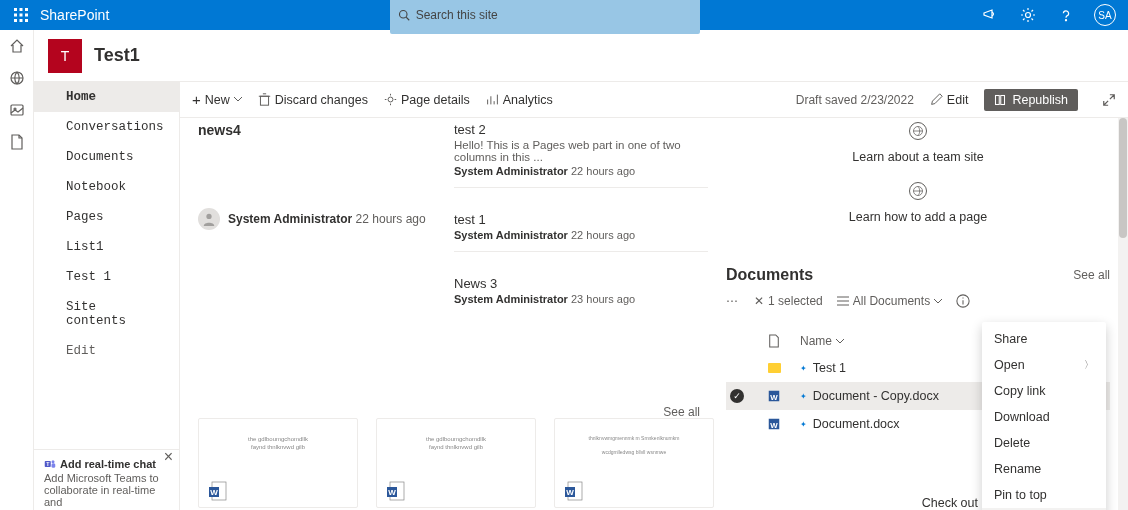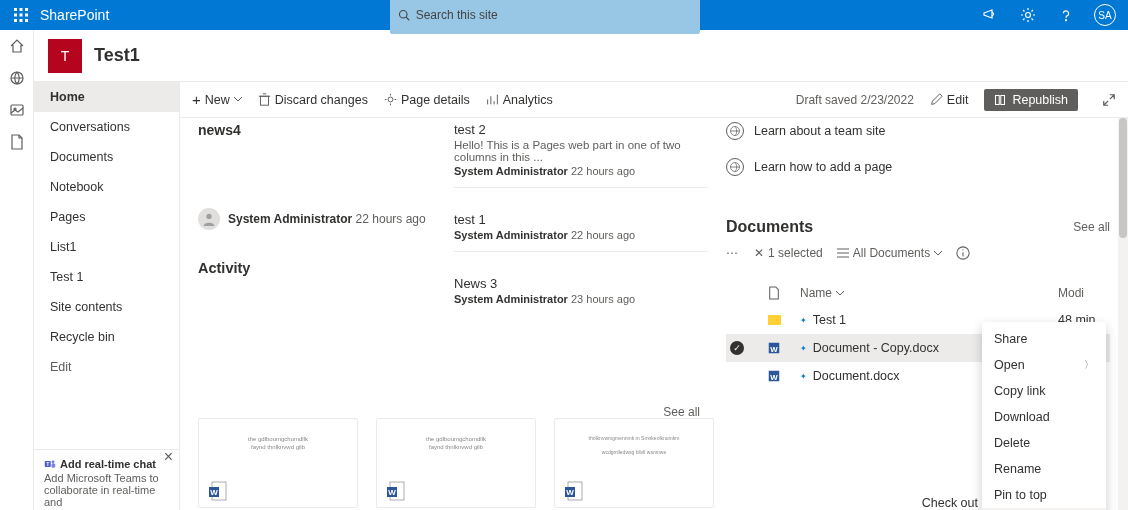--- a/index.html
+++ b/index.html
@@ -19,21 +19,21 @@
   
   .main { flex: 1; display: flex; flex-direction: column; }
   .sitehdr { height: 52px; display: flex; align-items: center; padding: 0 14px; border-bottom: 1px solid #edebe9; }
   .sitelogo { width: 34px; height: 34px; background: #b4041e; color: #fff; display: flex; align-items: center; justify-content: center; font-size: 14px; }
   .sitename { font-size: 18px; font-weight: 600; margin-left: 12px; }
   .sitehdr-right { margin-left: auto; display: flex; align-items: center; gap: 14px; font-size: 12px; color: #605e5c; }
   .sitehdr-right .follow { color: #323130; display: flex; align-items: center; gap: 4px; }
   
   .body { display: flex; flex: 1; min-height: 0; }
   .leftnav { width: 146px; border-right: 1px solid #edebe9; display: flex; flex-direction: column; position: relative; }
-  .leftnav .item { padding: 8px 16px; font-size: 12.5px; color: #323130; cursor: pointer; }
+  .leftnav .item { padding: 8px 32px; font-size: 12.5px; color: #323130; cursor: pointer; font-family: Liberation Mono, monospace; }
   .leftnav .item.active { background: #edebe9; font-weight: 600; }
   .teams-promo { margin-top: auto; border-top: 1px solid #edebe9; padding: 8px 10px 2px; font-size: 11px; color: #605e5c; position: relative; }
   .teams-promo .tp-title { font-weight: 600; color: #323130; display: flex; align-items: center; gap: 4px; }
   .teams-promo .close-x { position: absolute; top: -2px; right: 6px; font-size: 16px; color: #605e5c; }
   
   .content { flex: 1; display: flex; flex-direction: column; position: relative; min-width: 0; }
   .cmdbar { height: 36px; border-bottom: 1px solid #edebe9; display: flex; align-items: center; padding: 0 12px; gap: 16px; font-size: 12.5px; color: #323130; }
   .cmdbar .cmd { display: flex; align-items: center; gap: 4px; cursor: pointer; }
   .cmdbar .spacer { flex: 1; }
   .draft { color: #605e5c; font-size: 12px; }
@@ -57,21 +57,21 @@
   .persona-row { display: flex; align-items: center; gap: 8px; margin-top: 70px; font-size: 12px; color:#605e5c; }
   .persona-circle { width: 22px; height: 22px; background: #e1dfdd; border-radius: 50%; display:flex; align-items:center; justify-content:center; }
   .persona-row b { color:#323130; font-weight:600; }
   
   .sect-title { font-size: 14.5px; font-weight: 600; margin: 30px 0 10px; display: flex; align-items: center; }
   .seeall { margin-left: auto; font-size: 12px; color: #605e5c; font-weight: 400; }
   .cards { display: flex; gap: 18px; }
   .card { width: 160px; height: 90px; border: 1px solid #edebe9; border-radius: 2px; position: relative; padding: 16px 10px 6px; font-size: 6px; color: #888; text-align: center; line-height: 1.4; }
   .card .word-icon { position: absolute; left: 10px; bottom: 6px; }
   
-  .quicklink { display: flex; align-items: center; gap: 10px; font-size: 12.5px; color: #323130; padding: 4px 0 14px; }
+  .quicklink { display: flex; align-items: center; gap: 10px; font-size: 12.5px; color: #323130; padding: 4px 0 14px; flex-direction: column; }
   .ql-icon { width: 18px; height: 18px; border: 1px solid #605e5c; border-radius: 50%; display:flex; align-items:center; justify-content:center; color:#605e5c; }
   
   .docs-hdr { display: flex; align-items: center; margin: 28px 0 10px; }
   .docs-hdr .dtitle { font-size: 16px; font-weight: 600; }
   .docs-cmd { display: flex; align-items: center; gap: 14px; font-size: 12px; color: #605e5c; padding-bottom: 6px; }
   .docs-cmd .dots { letter-spacing: 2px; }
   .docs-table { margin-top: 14px; }
   .docs-head { display: flex; align-items: center; padding: 6px 0; font-size: 12px; color: #605e5c; }
   .col-icon { width: 52px; display: flex; justify-content: center; }
   .col-name { flex: 1; display: flex; align-items: center; gap: 4px; }
@@ -191,21 +191,20 @@
 
       <div class="leftnav">
         <div class="item active">Home</div>
         <div class="item">Conversations</div>
         <div class="item">Documents</div>
         <div class="item">Notebook</div>
         <div class="item">Pages</div>
         <div class="item">List1</div>
         <div class="item">Test 1</div>
         <div class="item">Site contents</div>
-        <div class="item">Recycle bin</div>
         <div class="item" style="color:#605e5c">Edit</div>
         <div class="teams-promo">
           <span class="close-x">×</span>
           <div class="tp-title">
             <svg width="12" height="12" viewBox="0 0 16 16">
                 <rect x="1" y="4" width="8" height="8" rx="1" fill="#5059c9"></rect>
                 <text x="5" y="10.5" font-size="7" fill="#fff" text-anchor="middle" font-weight="bold">T</text>
                 <circle cx="12" cy="5" r="2" fill="#7b83eb"></circle>
                 <rect x="10" y="7" width="5" height="6" rx="2" fill="#7b83eb"></rect>
               </svg>
@@ -273,23 +272,20 @@
               <div class="newsTitle">news4</div>
               <div class="persona-row">
                 <div class="persona-circle">
                     <svg width="14" height="14" viewBox="0 0 16 16" fill="#a19f9d">
                       <circle cx="8" cy="5" r="3"></circle>
                       <path d="M2 16c0-5 12-5 12 0z"></path>
                     </svg>
                   </div>
                 <span><b>System Administrator</b> <span>22 hours ago</span></span>
               </div>
-              <div class="sect-title">
-                <span>Activity</span>
-              </div>
             </div>
 
             <div class="colB">
               <div class="newsItem">
                 <div class="nt">test 2</div>
                 <div class="nd">Hello! This is a Pages web part in one of two columns in this ...</div>
                 <div class="nm"><b>System Administrator</b> <span>22 hours ago</span></div>
               </div>
               <div class="newsItem" style="margin-top:18px">
                 <div class="nt">test 1</div>

